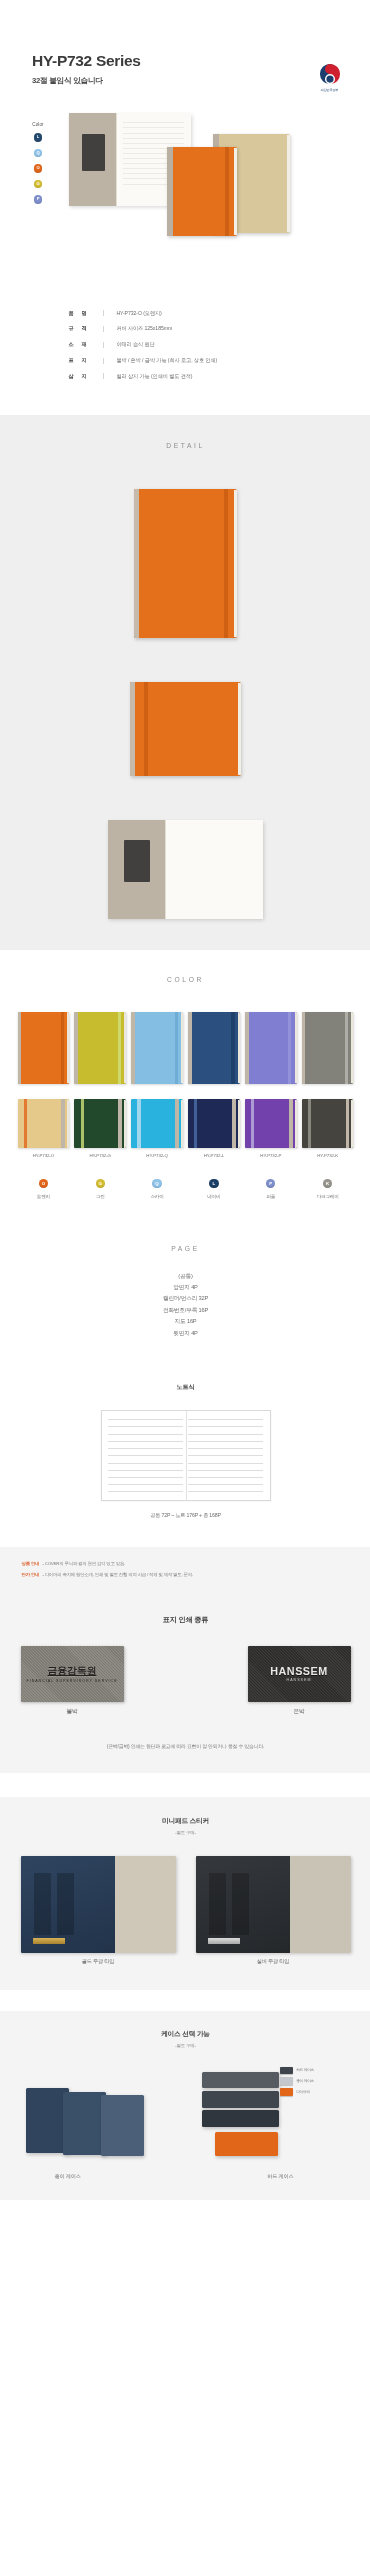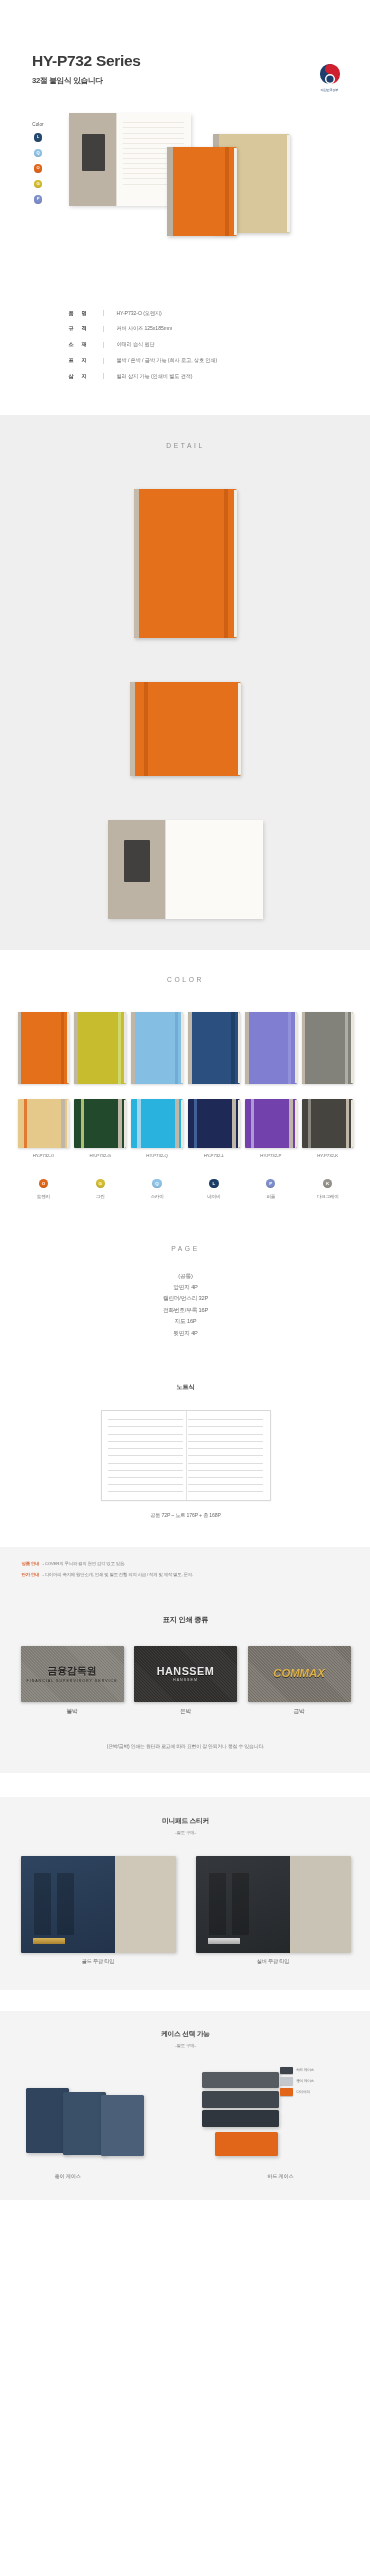--- a/index.html
+++ b/index.html
@@ -147,21 +147,21 @@
     display:flex; align-items:center; justify-content:center;
     box-shadow: 0.5px 1px 3.1px rgba(0,0,0,.25); overflow:hidden;
   }
   .plate.p1 { background:
       repeating-linear-gradient(45deg,#8e8b84 0 1px,#7e7b74 1px 2.1px); }
   .plate.p2 { background:
       repeating-linear-gradient(45deg,#3c3b39 0 1px,#2e2d2b 1px 2.1px); }
   .plate.p3 { background:
       repeating-linear-gradient(45deg,#87837b 0 1px,#726e67 1px 2.1px); }
   .plate-txt { font-size: 9.8px; font-weight: bold; letter-spacing: 0px; }
-  .plate.p1 .plate-txt { color:#23211f; text-shadow: 0 0.5px 0 rgba(255,255,255,.18); }
+  .plate.p1 .plate-txt { color:#23211f; text-shadow: 0 0.5px 0 rgba(255,255,255,.18); text-decoration: underline; }
   .plate.p2 .plate-txt { color:#e8e8e8; text-shadow: 0 0.5px 0.5px rgba(0,0,0,.6); }
   .plate.p3 .plate-txt { color:#e0b24a; text-shadow: 0 0.5px 0.5px rgba(0,0,0,.55); }
   .plate-sub { font-size: 3.6px; letter-spacing: 1px; margin-top:1px; }
   .plate.p2 .plate-sub { color:#c9c9c9; }
   .plate.p1 .plate-sub { color:#2a2826; }
   .foil-cap { margin-top: 6.2px; font-size: 5.7px; color:#555; letter-spacing:-0.2px; }
   .foil-note { text-align:center; font-size: 4.9px; color:#777; letter-spacing:-0.2px; }
 
   
   .mini-head { text-align:center; font-size: 6.7px; font-weight:bold; color:#3f3f3f; letter-spacing:-0.2px; }
@@ -520,29 +520,20 @@
       <div class="foil-cell">
         <div class="plate p2">
           <div>
             <div class="plate-txt" style="font-size:10.8px; letter-spacing:0.5px;">HANSSEM</div>
             <div class="plate-sub">HANSSEM</div>
           </div>
         </div>
         <div class="foil-cap">은박</div>
       </div>
 
-      <div class="foil-cell">
-        <div class="plate p3">
-          <div>
-            <div class="plate-txt" style="font-style:italic; font-size:11.3px;">COMMAX</div>
-            <div class="plate-sub"></div>
-          </div>
-        </div>
-        <div class="foil-cap">금박</div>
-      </div>
     </div>
 
     <div class="foil-note" style="margin-top: 27px;">(은박/금박) 인쇄는 원단과 로고에 따라 표현이 잘 안되거나 뭉칠 수 있습니다.</div>
   </section>
 
   <div style="height:24px; background:#fff;"></div>
 
   <section class="sec sec-lgrey" style="padding: 20.6px 0 25px 0;">
     <div class="mini-head">미니패드 스티커</div>
     <div class="mini-sub" style="margin-top:3.6px;">-별도 구매-</div>

